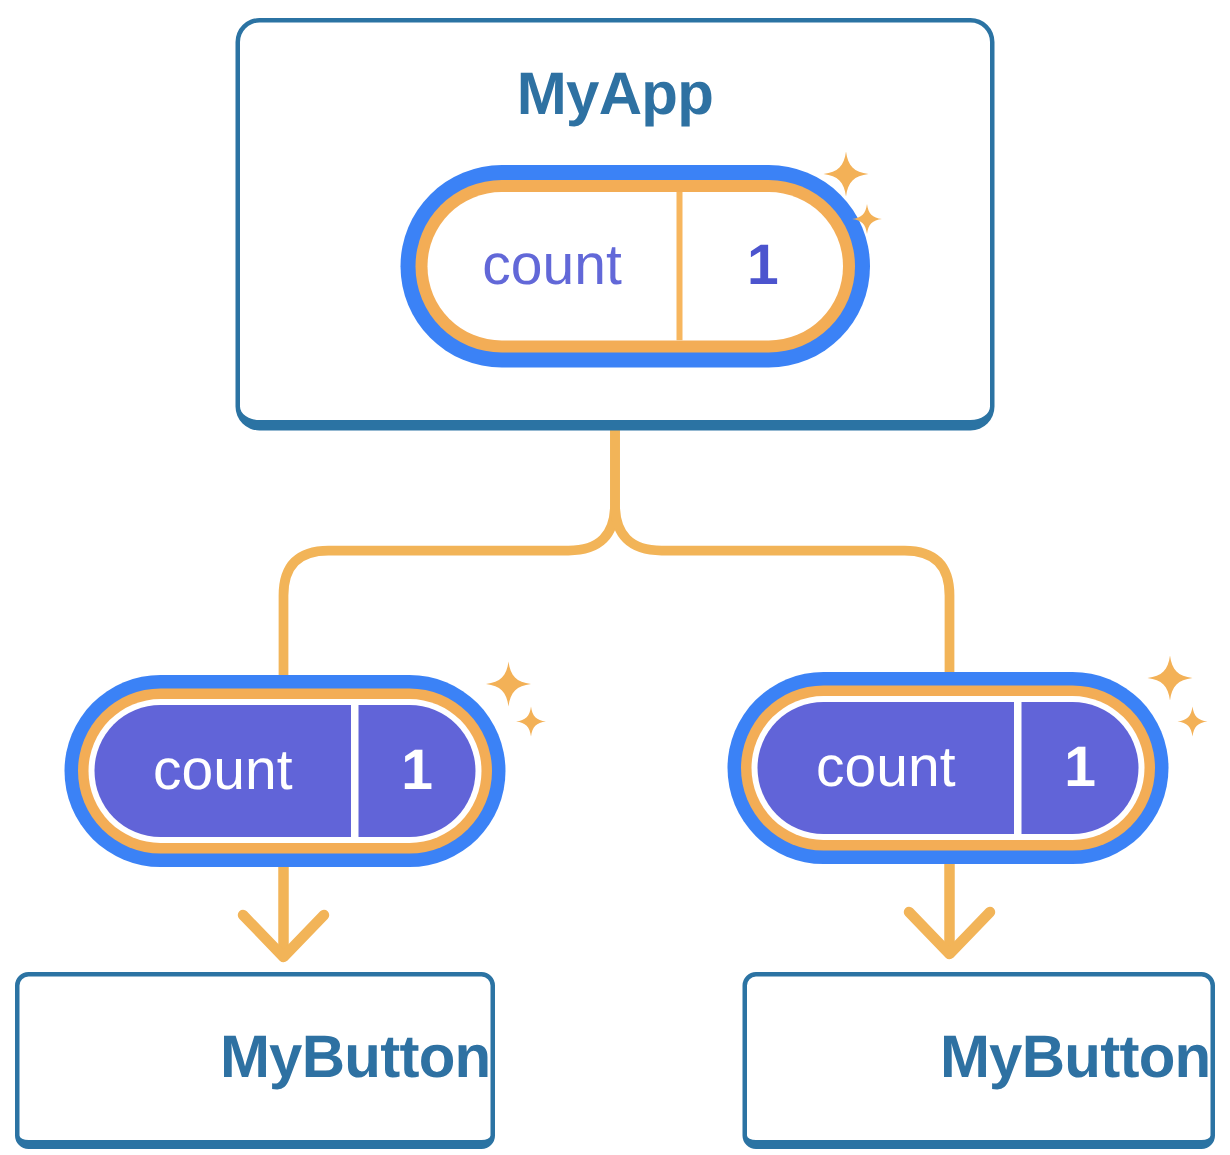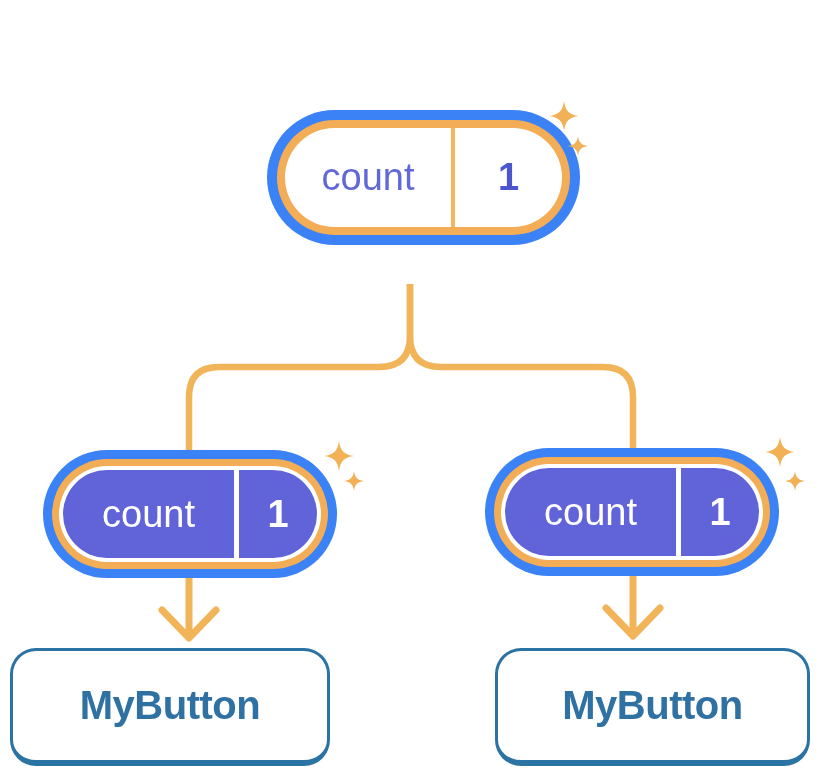--- a/index.html
+++ b/index.html
@@ -10,22 +10,22 @@
   svg.layer{position:absolute;left:0;top:0;width:820px;height:770px;}
   #wires{z-index:1;}
   #sparkles{z-index:3;pointer-events:none;}
 
   .card{
     position:absolute;background:#ffffff;box-sizing:border-box;
     border:3px solid #2b73a3;border-bottom-width:7px;border-radius:16px;
     z-index:2;
   }
   .card-root{left:157px;top:12px;width:506px;height:275px;}
-  .card-child{top:648px;width:320px;height:118px;border-bottom-width:6px;border-radius:26px;
-    display:flex;align-items:center;justify-content:center;}
+  .card-child{top:648px;width:320px;height:118px;border-bottom-width:6px;border-radius:9px;
+    display:flex;align-items:center;justify-content:flex-end;}
   .card-child.left{left:10px;}
   .card-child.right{left:495px;width:315px;}
   .card-title{
     color:#2e71a2;font-size:40px;font-weight:700;letter-spacing:-0.5px;
     text-align:center;
   }
   .card-root .card-title{position:absolute;left:0;right:0;top:26px;}
 
   .pill{position:absolute;z-index:2;}
   .halo{width:100%;height:100%;background:#3b82f6;border-radius:999px;
@@ -66,20 +66,23 @@
     <g fill="none" stroke="#f2b458" stroke-width="7" stroke-linecap="round" stroke-linejoin="round">
       <path d="M189 578 L189 633"></path>
       <path d="M162 610 L189 638 L216 610"></path>
     </g>
     <g fill="none" stroke="#f2b458" stroke-width="7" stroke-linecap="round" stroke-linejoin="round">
       <path d="M633 576 L633 631"></path>
       <path d="M606 608 L633 636 L660 608"></path>
     </g>
   </svg>
 
+  <div class="card card-root">
+    <div class="card-title">MyApp</div>
+  </div>
 
   <div class="pill pill-light">
     <div class="halo">
       <div class="ring">
         <div class="inner">
           <div class="cell label">count</div>
           <div class="divider"></div>
           <div class="cell value">1</div>
         </div>
       </div>

